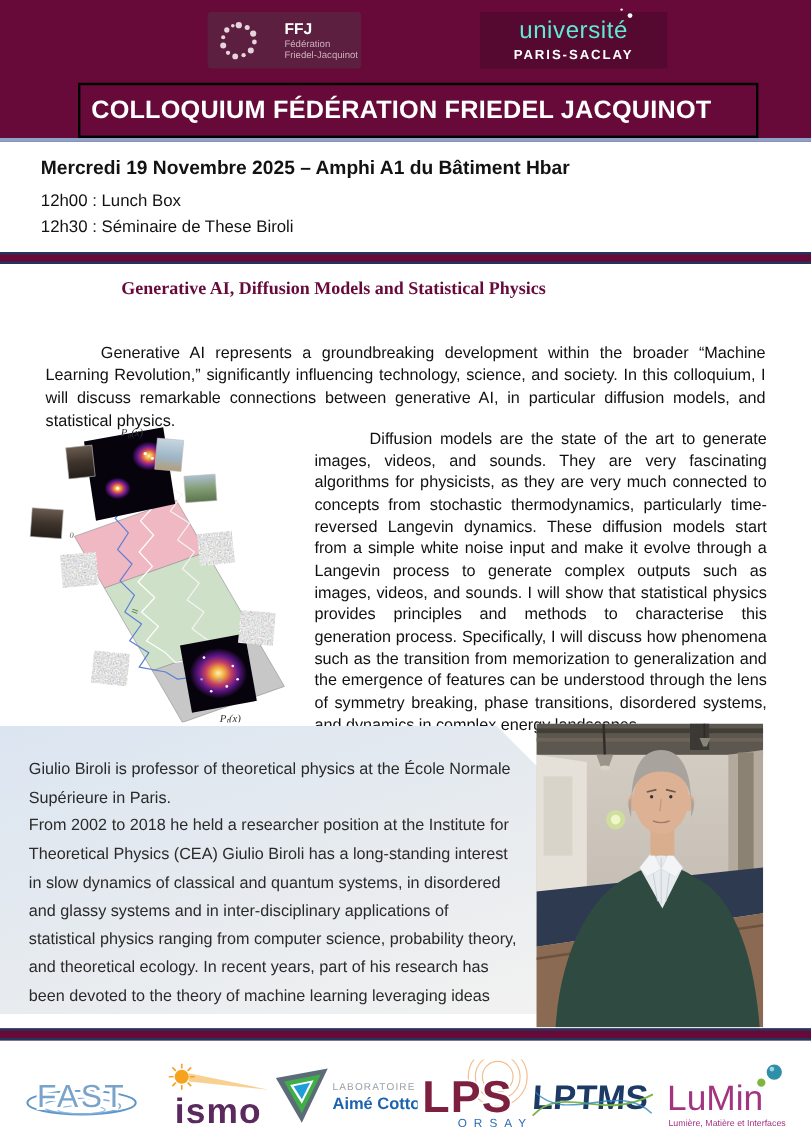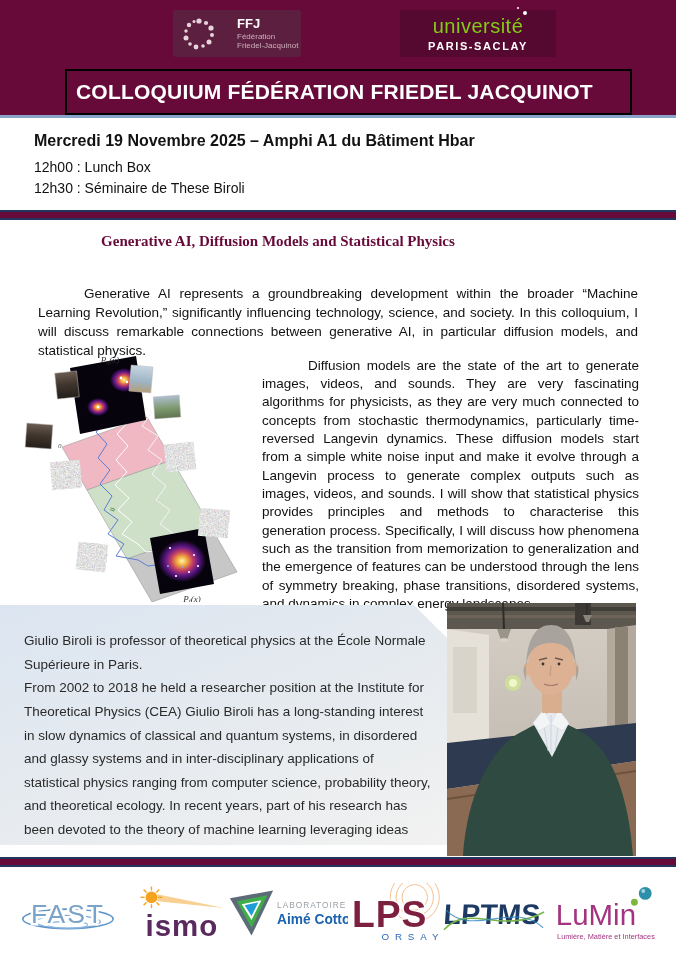--- a/index.html
+++ b/index.html
@@ -8,21 +8,21 @@
   
   .header{position:absolute;top:0;left:0;width:676px;height:115px;background:#670a39;
           border-bottom:3px solid #8aa3c8;}
   .ffj-logo{position:absolute;left:173px;top:10px;width:128px;height:47px;background:#5d1f3f;
             border-radius:3px;display:flex;align-items:center;padding-left:9px;box-sizing:border-box;gap:21px;}
   .ffj-text{display:flex;flex-direction:column;line-height:1.15;}
   .ffj-abbr{color:#fff;font-weight:bold;font-size:13px;}
   .ffj-sub{color:#cdb0be;font-size:8px;}
   .ups-logo{position:absolute;left:400px;top:10px;width:156px;height:47px;background:#560930;
             display:flex;flex-direction:column;justify-content:center;align-items:center;}
-  .ups-line1{position:relative;color:#84cc16;font-size:20px;letter-spacing:.5px;line-height:1;}
+  .ups-line1{position:relative;color:#5eead4;font-size:20px;letter-spacing:.5px;line-height:1;}
   .ups-dot1{position:absolute;right:-4px;top:-5px;width:4px;height:4px;border-radius:50%;background:#fff;}
   .ups-dot2{position:absolute;right:4px;top:-9px;width:2.5px;height:2.5px;border-radius:50%;background:#fff;}
   .ups-line2{color:#fff;font-size:11px;font-weight:bold;letter-spacing:1.6px;margin-top:4px;}
   .banner{position:absolute;left:65px;top:69px;width:554px;height:42px;border:2px solid #000;
           display:flex;align-items:center;padding-left:9px;color:#fff;font-size:21px;font-weight:bold;
           letter-spacing:.2px;white-space:nowrap;}
   
   .schedule{position:absolute;top:118px;left:0;width:676px;height:92px;padding:14px 0 0 34px;box-sizing:border-box;}
   .date-line{font-size:16px;font-weight:bold;margin-bottom:7px;color:#121212;}
   .sched-item{font-size:14px;line-height:21px;color:#121212;}

